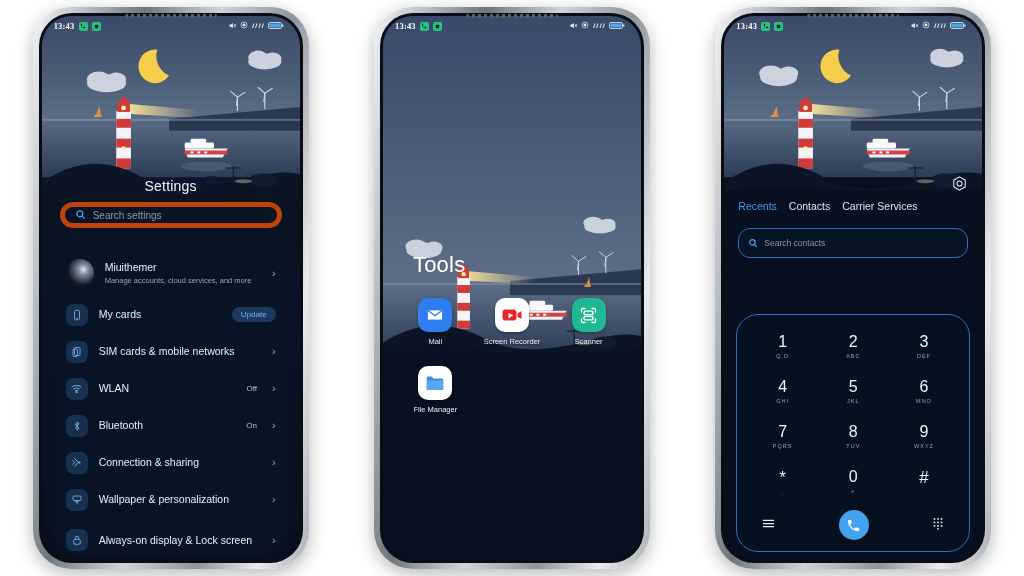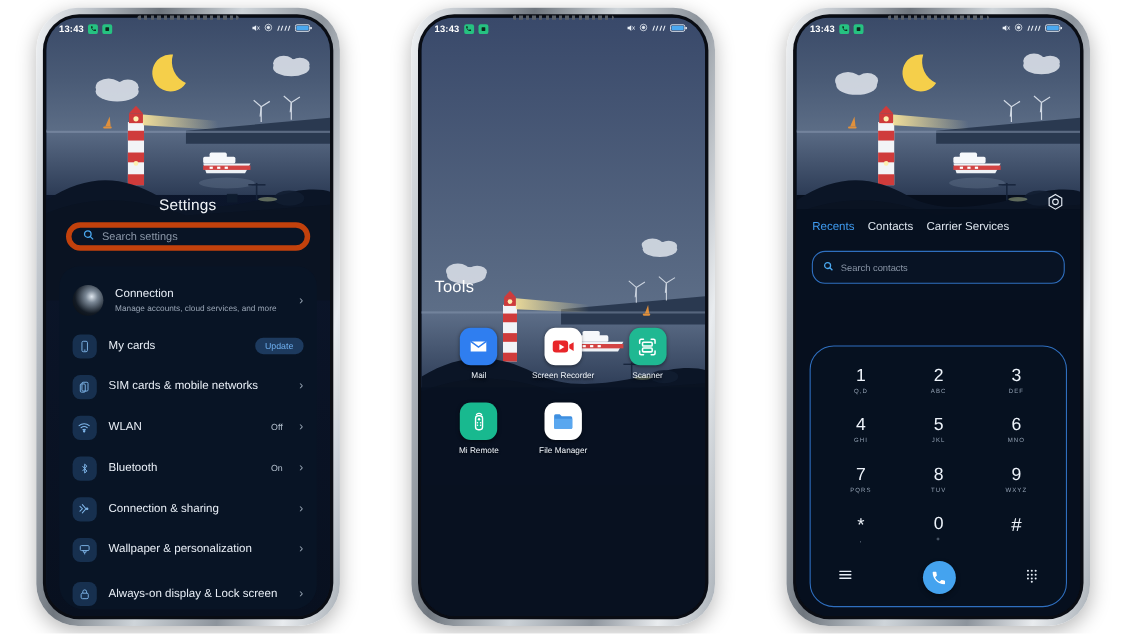--- a/index.html
+++ b/index.html
@@ -57,20 +57,21 @@
 
   
   .statusbar {
     position: absolute; top: 0; left: 0; right: 4px; height: 20px;
     display: flex; align-items: center; justify-content: space-between;
     padding: 0 12px;
     z-index: 20;
     color: #eef2f7;
     font-size: 8.5px;
     letter-spacing: .2px;
+    font-family: Liberation Serif, serif;
   }
   .sb-left { display: flex; align-items: center; gap: 4px; }
   .sb-right { display: flex; align-items: center; gap: 3px; }
   .sb-time { font-size: 8.5px; font-weight: 600; color:#fff; }
   .sb-chip {
     width: 9px; height: 9px; border-radius: 2px;
     background: #26c281;
     display: inline-flex; align-items: center; justify-content: center;
     font-size: 6px; color: #0d2a1d;
   }
@@ -125,22 +126,22 @@
   .s-sub { color: #98a4b4; font-size: 7.5px; margin-top: 2px; }
   .s-val { color: #b4c0ce; font-size: 8px; margin-right: 4px; }
   .chev { color: #9aa7b6; font-size: 11px; line-height: 1; }
   .badge-update {
     background: #1d3a5e; color: #6fb0f0;
     font-size: 8px; padding: 3px 9px; border-radius: 9px;
   }
 
   
   .folder-title {
-    position: absolute; top: 236px; left: 12px;
-    color: #fff; font-size: 15px; letter-spacing: .2px;
+    position: absolute; top: 236px; left: 30px;
+    color: #fff; font-size: 22px; letter-spacing: .2px;
   }
   .app-grid {
     position: absolute; left: 14px; right: 14px; top: 282px;
     display: grid; grid-template-columns: repeat(3,1fr);
     row-gap: 20px;
   }
   .app { display: flex; flex-direction: column; align-items: center; gap: 5px; }
   .app-ico {
     width: 34px; height: 34px; border-radius: 10px;
     display: flex; align-items: center; justify-content: center;
@@ -361,21 +362,21 @@
                 </svg>
             </span>
             <span class="ph">Search settings</span>
           </div>
 
           <div class="settings-list">
 
             <div class="srow acct">
               <div class="s-ico avatar"></div>
               <div class="s-txt">
-                <div class="s-lab">Connection</div>
+                <div class="s-lab">Miuithemer</div>
                 <div class="s-sub">Manage accounts, cloud services, and more</div>
               </div>
               <span class="chev">›</span>
             </div>
 
             <div class="srow">
               <div class="s-ico">
                 <svg width="12" height="12" viewBox="0 0 24 24" fill="none" stroke="#7fb6ea" stroke-width="1.7">
                     <rect x="7" y="2.5" width="10" height="19" rx="2.5"></rect>
                     <path d="M10.5 18.6h3"></path>
@@ -632,36 +633,20 @@
               <div class="app-ico" style="background:#1fb892">
                 <svg width="21" height="21" viewBox="0 0 24 24" fill="none" stroke="#fff" stroke-width="1.6" stroke-linecap="round">
                   <path d="M4 8V5.5A1.5 1.5 0 0 1 5.5 4H8M16 4h2.5A1.5 1.5 0 0 1 20 5.5V8M20 16v2.5a1.5 1.5 0 0 1-1.5 1.5H16M8 20H5.5A1.5 1.5 0 0 1 4 18.5V16"></path>
                   <rect x="7" y="7" width="10" height="4" rx="1"></rect>
                     <rect x="7" y="13" width="10" height="4" rx="1"></rect>
                 </svg>
               </div>
               <div class="app-lab">Scanner</div>
             </div>
 
-            <div class="app">
-              <div class="app-ico" style="background:#18b98f">
-                <svg width="19" height="19" viewBox="0 0 24 24">
-                    <rect x="8" y="5" width="8" height="16" rx="3" fill="none" stroke="#fff" stroke-width="1.6"></rect>
-                    <circle cx="12" cy="9" r="1.4" fill="#fff"></circle>
-                    <g fill="#fff">
-                      <circle cx="10.2" cy="13" r=".9"></circle>
-                      <circle cx="13.8" cy="13" r=".9"></circle>
-                      <circle cx="10.2" cy="16" r=".9"></circle>
-                      <circle cx="13.8" cy="16" r=".9"></circle>
-                    </g>
-                    <path d="M9 3.5a5 5 0 0 1 6 0" fill="none" stroke="#fff" stroke-width="1.4" stroke-linecap="round"></path>
-                  </svg>
-              </div>
-              <div class="app-lab">Mi Remote</div>
-            </div>
 
 
             <div class="app">
               <div class="app-ico" style="background:#ffffff">
                 <svg width="22" height="22" viewBox="0 0 24 24">
                     <path d="M3 6.5A1.5 1.5 0 0 1 4.5 5h4l2 2h9A1.5 1.5 0 0 1 21 8.5v10a1 1 0 0 1-1 1H4a1 1 0 0 1-1-1z" fill="#3f8fe0"></path>
                     <path d="M3 9.5h18v9a1 1 0 0 1-1 1H4a1 1 0 0 1-1-1z" fill="#5aa7ef"></path>
                   </svg>
               </div>
               <div class="app-lab">File Manager</div>

